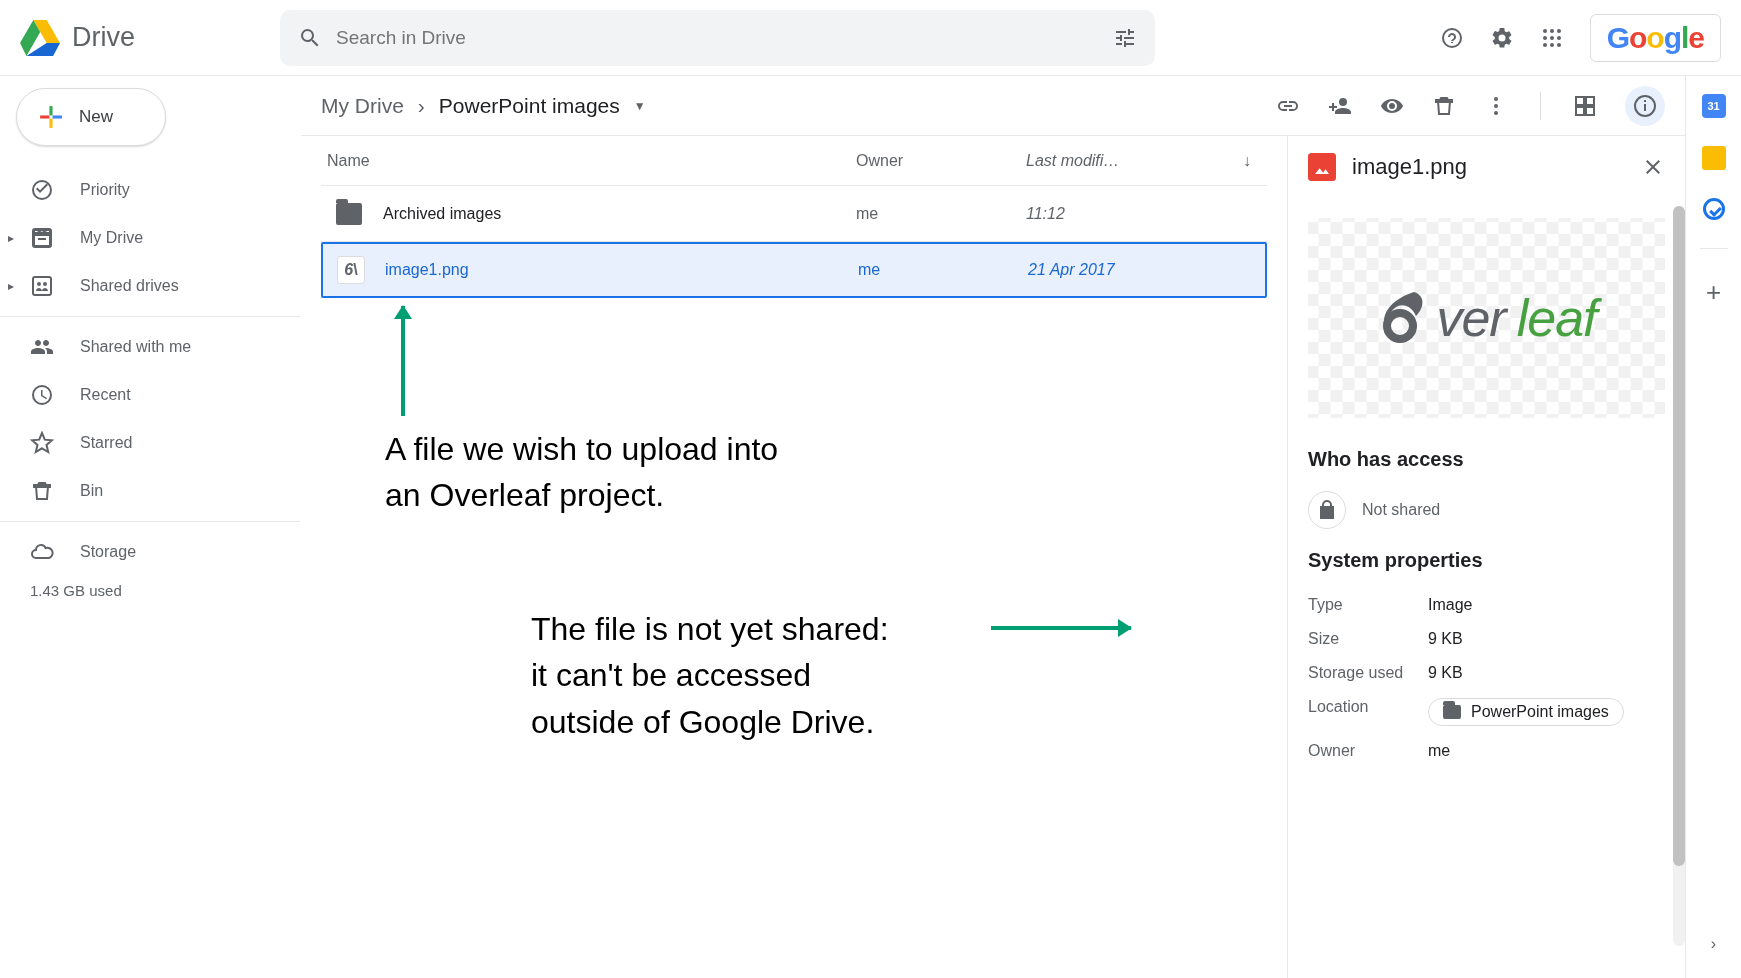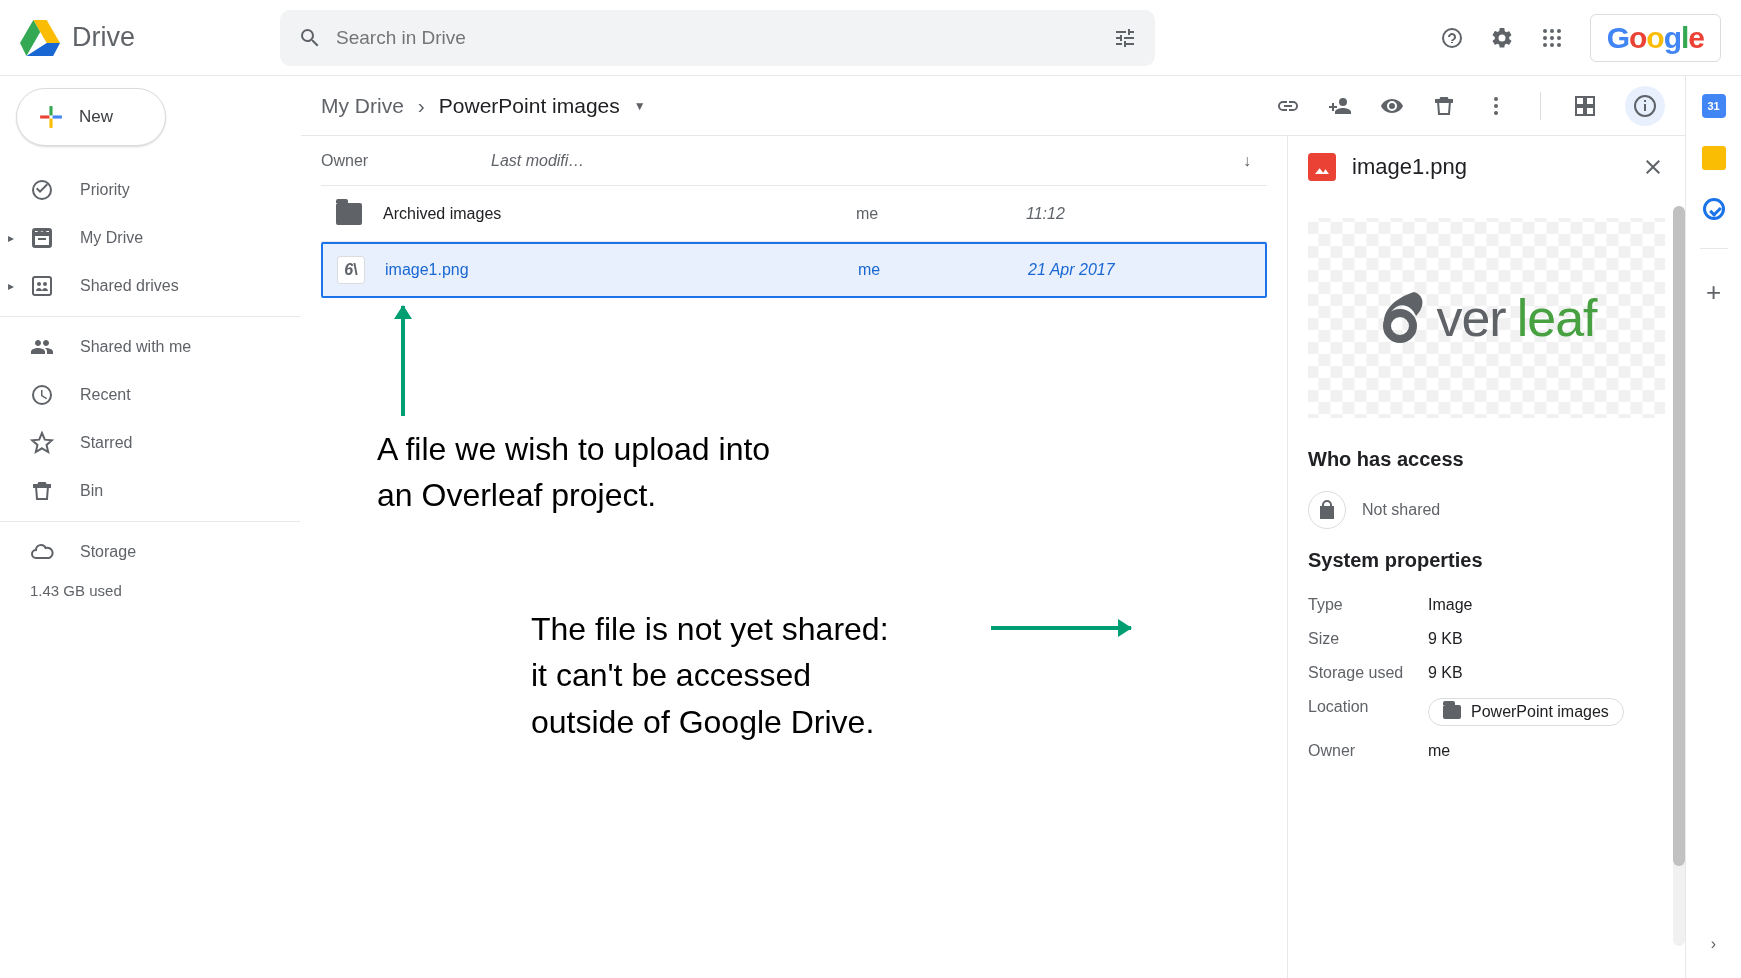--- a/index.html
+++ b/index.html
@@ -67,21 +67,21 @@
   .details { width: 398px; border-left: 1px solid #e8e8e8; display: flex; flex-direction: column; overflow: hidden; }
   .details-head { display: flex; align-items: center; height: 62px; padding: 0 20px; }
   .details-thumb { width: 28px; height: 28px; border-radius: 3px; display:flex; align-items:center; justify-content:center; }
   .details-title { font-size: 22px; color: #202124; margin-left: 16px; }
   .details-close { margin-left: auto; }
   .tabs { display: flex; border-bottom: 1px solid #e8e8e8; }
   .tab { flex:1; text-align:center; padding: 14px 0; font-size: 16px; color: #5f6368; }
   .tab.active { color: #1a73e8; border-bottom: 3px solid #1a73e8; font-weight: 500; }
   .preview { height: 200px; display:flex; align-items:center; justify-content:center; background:
     repeating-conic-gradient(#f1f1f1 0% 25%, #fff 0% 50%) 50% / 24px 24px; margin: 20px; }
-  .overleaf-logo { display:flex; align-items:center; font-size: 52px; font-weight: 400; font-family: Arial; letter-spacing: -1px;}
+  .overleaf-logo { display:flex; align-items:center; font-size: 52px; font-weight: 400; font-family: Arial; letter-spacing: -1px; font-style: italic;}
   .ov-ver { color: #5f6368; }
   .ov-leaf2 { color: #47a141; margin-left: 11px; }
   .section-h { font-size: 20px; color: #202124; padding: 10px 20px; font-weight: bold; }
   .access-row { display:flex; align-items:center; gap: 16px; padding: 10px 20px; color:#5f6368; font-size: 16px; }
   .lock-circle { width: 38px; height: 38px; border:1px solid #dadce0; border-radius: 50%; display:flex; align-items:center; justify-content:center; }
   .props { padding: 6px 20px; }
   .prop-row { display:flex; padding: 8px 0; font-size: 16px; }
   .prop-k { width: 120px; color: #5f6368; }
   .prop-v { color: #202124; }
   .loc-chip { display:inline-flex; align-items:center; gap:10px; border:1px solid #dadce0; border-radius: 16px; padding: 4px 14px; }
@@ -282,20 +282,21 @@
                 <rect x="11" y="6" width="2" height="2"></rect>
               </svg>
           </div>
         </div>
       </div>
 
       <div class="content-row">
 
         <div class="filelist" style="position:relative;">
           <div class="list-head">
+            <div class="col-name">Name</div>
             <div class="col-owner">Owner</div>
             <div class="col-mod">Last modifi…</div>
             <div class="col-arrow">↓</div>
           </div>
 
           <div class="row">
             <div class="icon-cell">
                 <div class="folder-sq"></div>
               </div>
             <div class="col-name fname" style="flex:0 0 479px">Archived images</div>
@@ -308,21 +309,21 @@
             <div class="icon-cell">
                 <div class="file-thumb">6<span style="font-style:normal">\</span></div>
               </div>
             <div class="col-name fname" style="flex:0 0 479px">image1.png</div>
             <div class="col-owner owner">me</div>
             <div class="col-mod mod">21 Apr 2017</div>
             <div class="col-arrow"></div>
           </div>
 
           <div class="arrow-v" style="left:100px; top:170px; height:110px;"></div>
-          <div class="anno-box" style="left:76px; top:290px; white-space:pre-line;">A file we wish to upload into
+          <div class="anno-box" style="left:84px; top:290px; white-space:pre-line;">A file we wish to upload into
 an Overleaf project.</div>
 
           <div class="anno-box" style="left:230px; top:470px; white-space:pre-line;">The file is not yet shared:
 it can't be accessed
 outside of Google Drive.</div>
           <div class="arrow-h" style="left:690px; top:490px; width:140px;"></div>
         </div>
 
         <div class="details">
           <div class="details-head">

